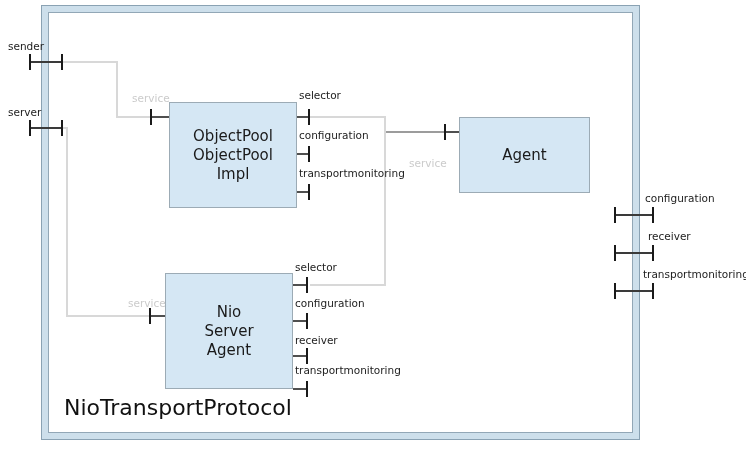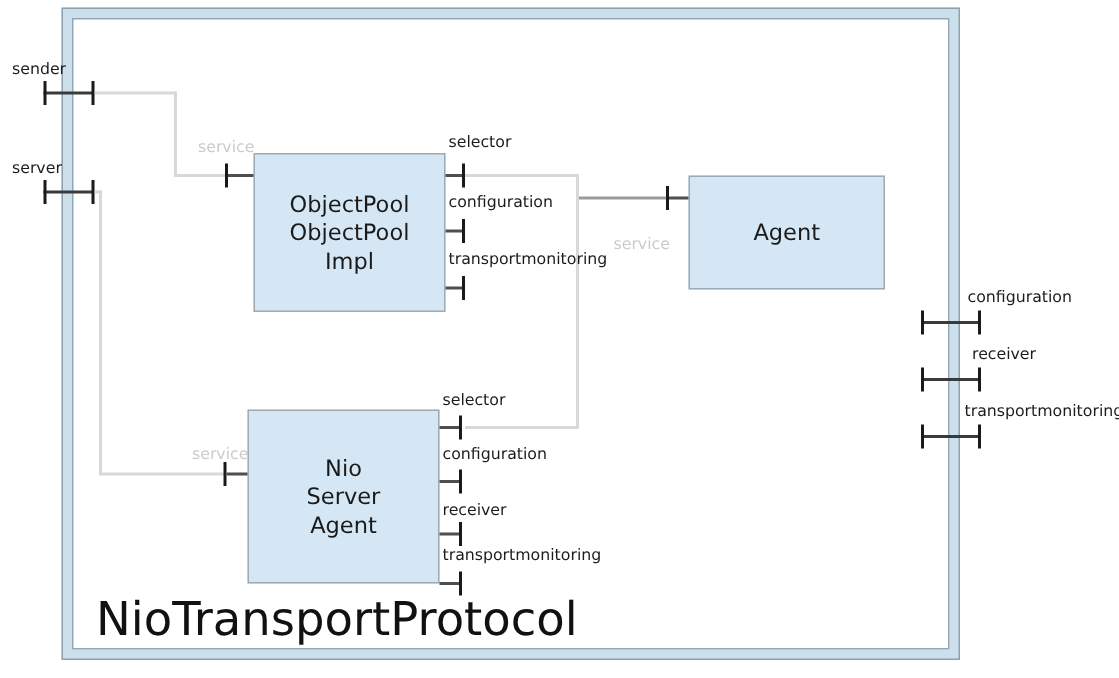--- a/index.html
+++ b/index.html
@@ -7,21 +7,21 @@
           font-family:"DejaVu Sans","Liberation Sans",sans-serif;}
   .frame-outer{position:absolute;left:41px;top:5px;width:597px;height:433px;
                border:1px solid #8aa2b3;background:#cddfeb;}
   .frame-inner{position:absolute;left:48px;top:12px;width:583px;height:419px;
                border:1px solid #92a7b6;background:#ffffff;}
   .box{position:absolute;background:#d5e7f4;border:1px solid #9cabb5;
        display:flex;flex-direction:column;align-items:center;justify-content:center;
        font-size:15px;line-height:19px;color:#1a1a1a;text-align:center;}
   .lbl{position:absolute;font-size:10.5px;color:#1c1c1c;white-space:nowrap;}
   .svc{color:#cbcbcb;}
-  .title{position:absolute;left:64px;top:395px;font-size:31px;color:#111111;white-space:nowrap;}
+  .title{position:absolute;left:64px;top:395px;font-size:22px;color:#111111;white-space:nowrap;}
   .hl{position:absolute;height:2px;}
   .vl{position:absolute;width:2px;}
   .lt{background:#d8d8d8;}   
   .md{background:#9c9c9c;}   
   .dk{background:#4f4f4f;}   
   .fp{background:#3a3a3a;}   
   .tick{position:absolute;width:2px;height:16px;background:#1a1a1a;}
 </style>
 </head>
 <body>

